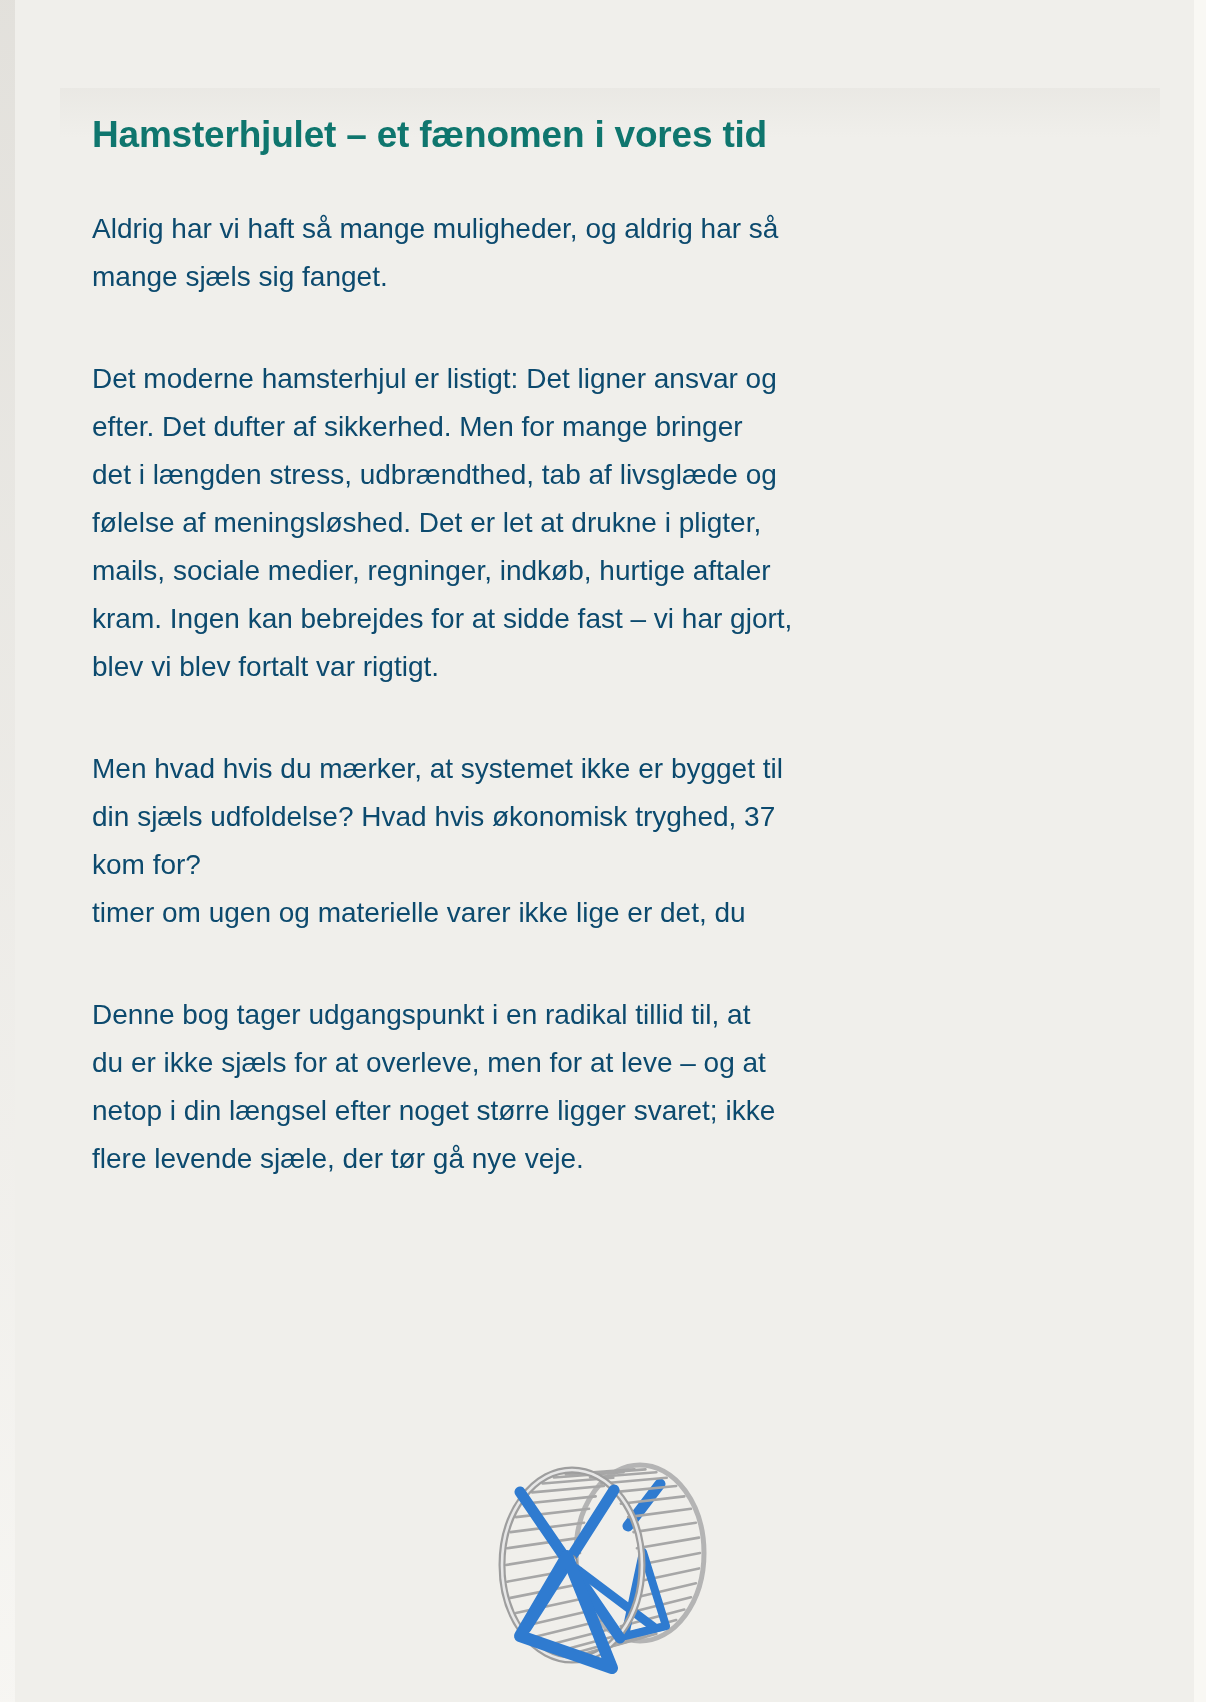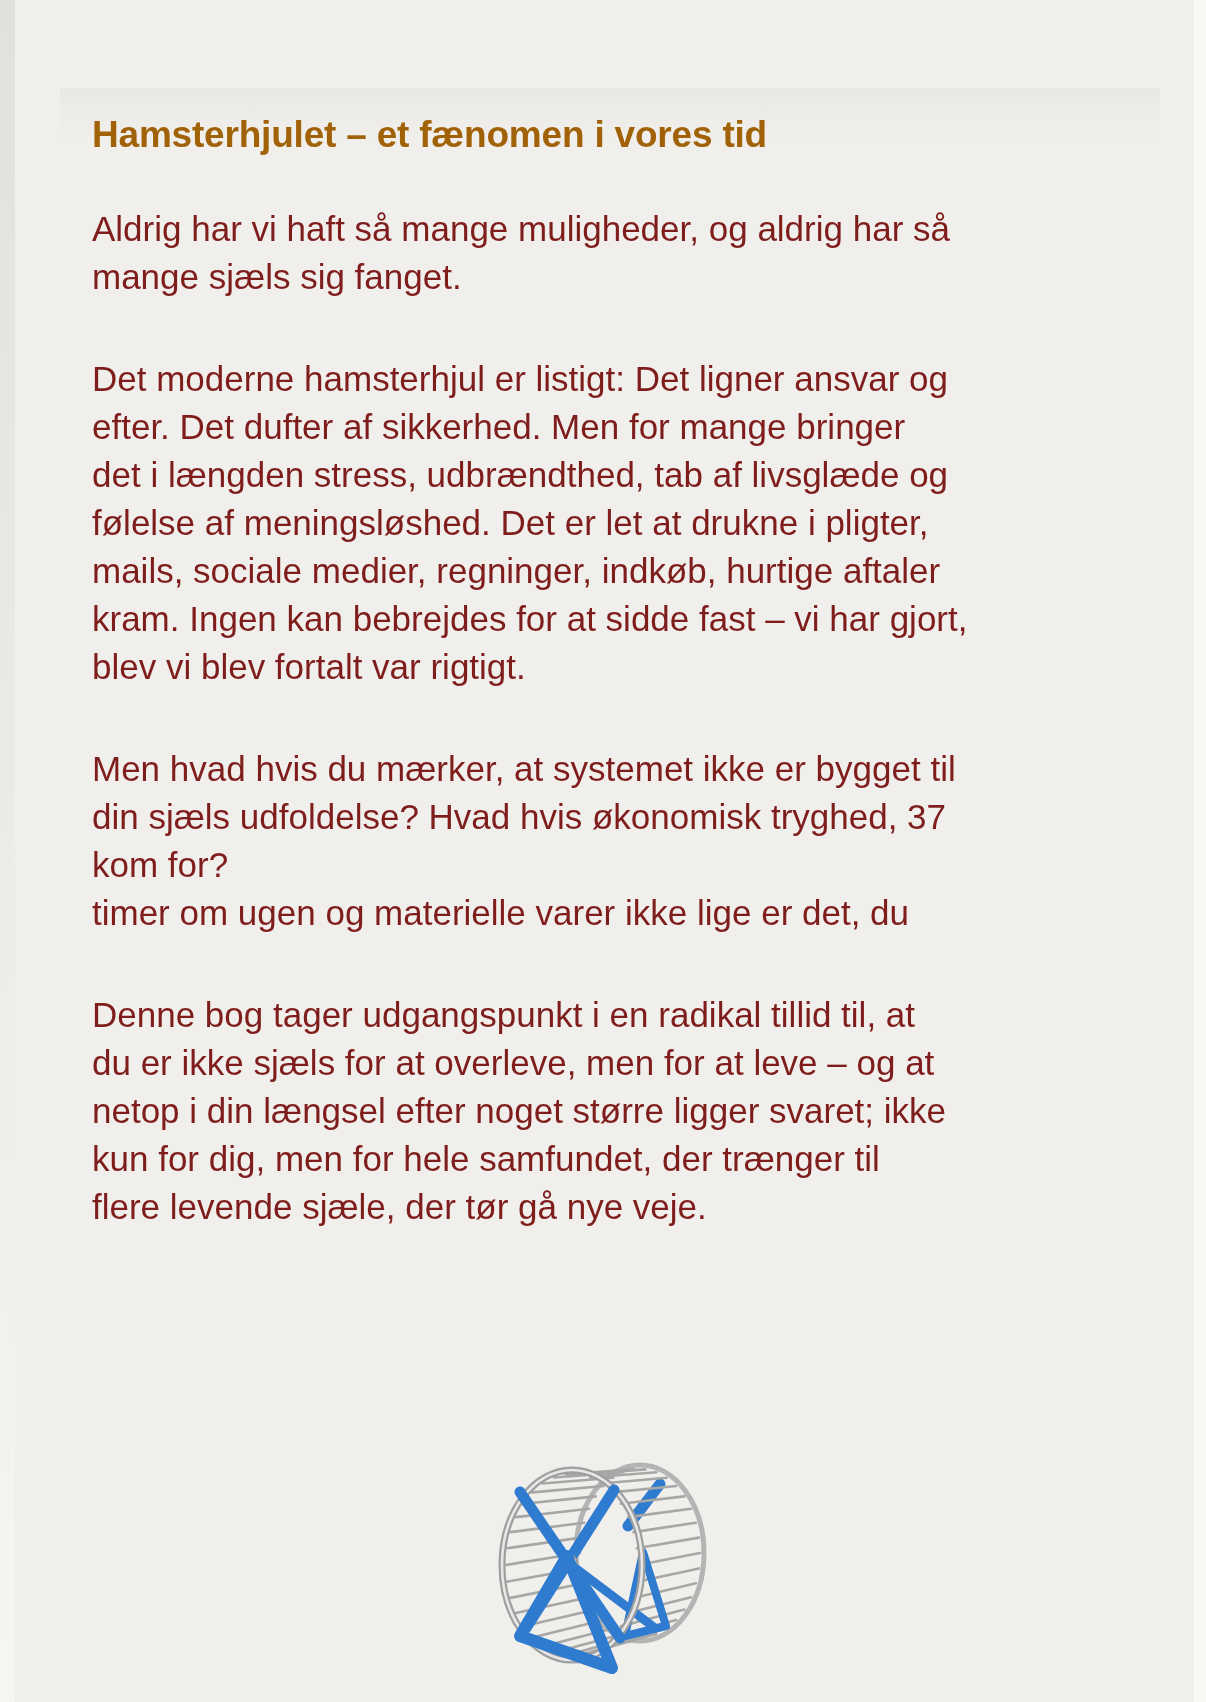--- a/index.html
+++ b/index.html
@@ -34,31 +34,31 @@
     position:absolute;
     left:92px;top:112px;
     width:1010px;
     color:#2e2e2e;
   }
   .doc-title{
     margin:0 0 47px 0;
     font-size:37px;
     line-height:46px;
     font-weight:700;
-    color:#a16207;
+    color:#0f766e;
     letter-spacing:-0.2px;
   }
   .para{
     margin:0 0 54px 0;
   }
   .para .line{
-    font-size:35px;
+    font-size:28px;
     line-height:48px;
     font-weight:400;
-    color:#7f1d1d;
+    color:#0c4a6e;
     white-space:nowrap;
   }
   .illustration{
     position:absolute;
     left:492px;top:1442px;
     width:216px;height:252px;
   }
   .illustration svg{display:block;width:100%;height:100%;}
   .rim-back{stroke:var(--wheel-color,#b4b4b4);}
   .rim-front-outer{stroke:#9e9e9e;}
@@ -95,21 +95,20 @@
       <div class="line">Men hvad hvis du mærker, at systemet ikke er bygget til</div>
       <div class="line">din sjæls udfoldelse? Hvad hvis økonomisk tryghed, 37</div>
       <div class="line">kom for?</div>
       <div class="line">timer om ugen og materielle varer ikke lige er det, du</div>
     </div>
 
     <div class="para">
       <div class="line">Denne bog tager udgangspunkt i en radikal tillid til, at</div>
       <div class="line">du er ikke sjæls for at overleve, men for at leve – og at</div>
       <div class="line">netop i din længsel efter noget større ligger svaret; ikke</div>
-      <div class="line">kun for dig, men for hele samfundet, der trænger til</div>
       <div class="line">flere levende sjæle, der tør gå nye veje.</div>
     </div>
   </div>
 
   <div class="illustration">
     <svg viewBox="0 0 216 252" xmlns="http://www.w3.org/2000/svg">
 
       <line class="stand" x1="168" y1="42" x2="136" y2="84" stroke-width="11" stroke-linecap="round"></line>
 
       <ellipse class="rim-back" cx="148" cy="111" rx="64" ry="88" fill="none" stroke-width="5"></ellipse>

